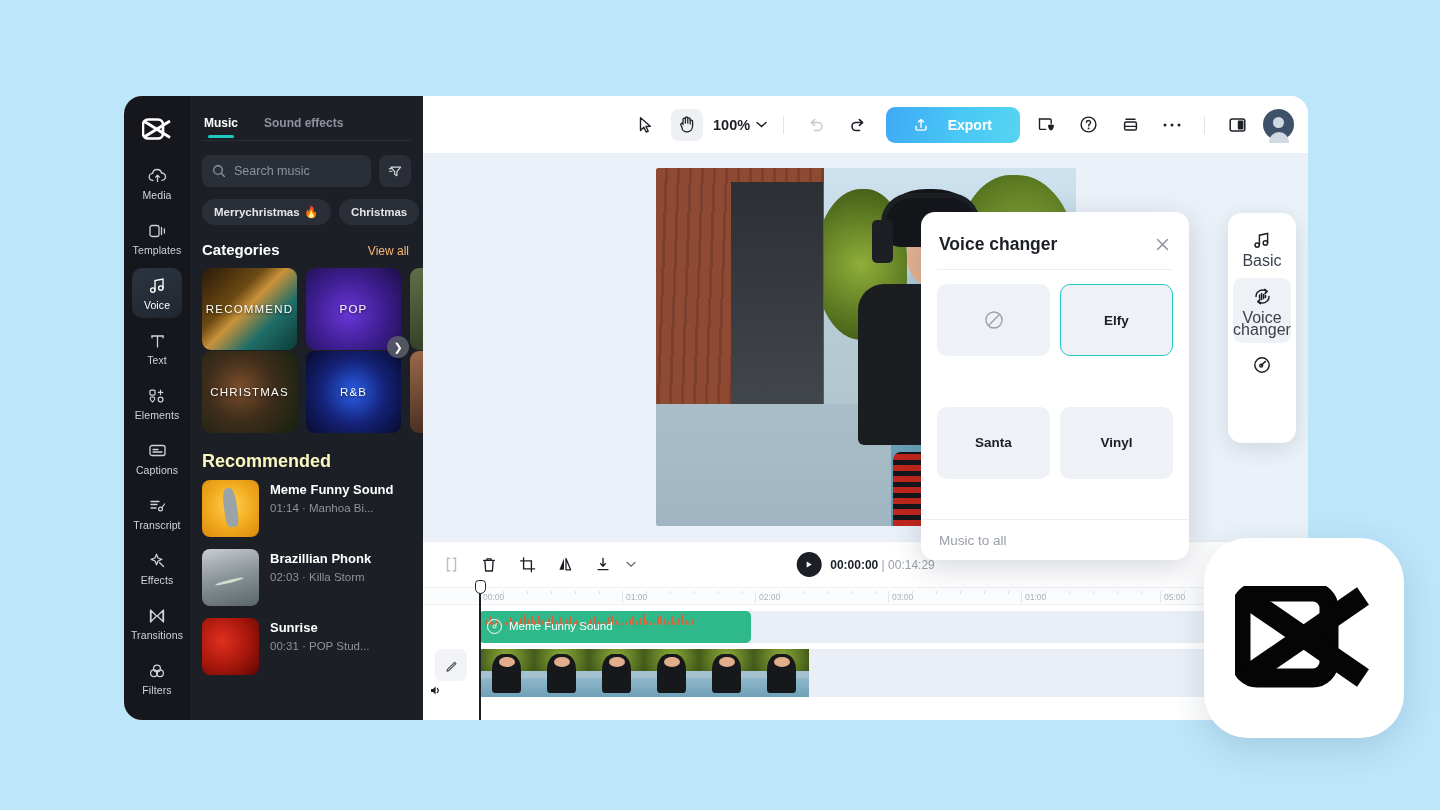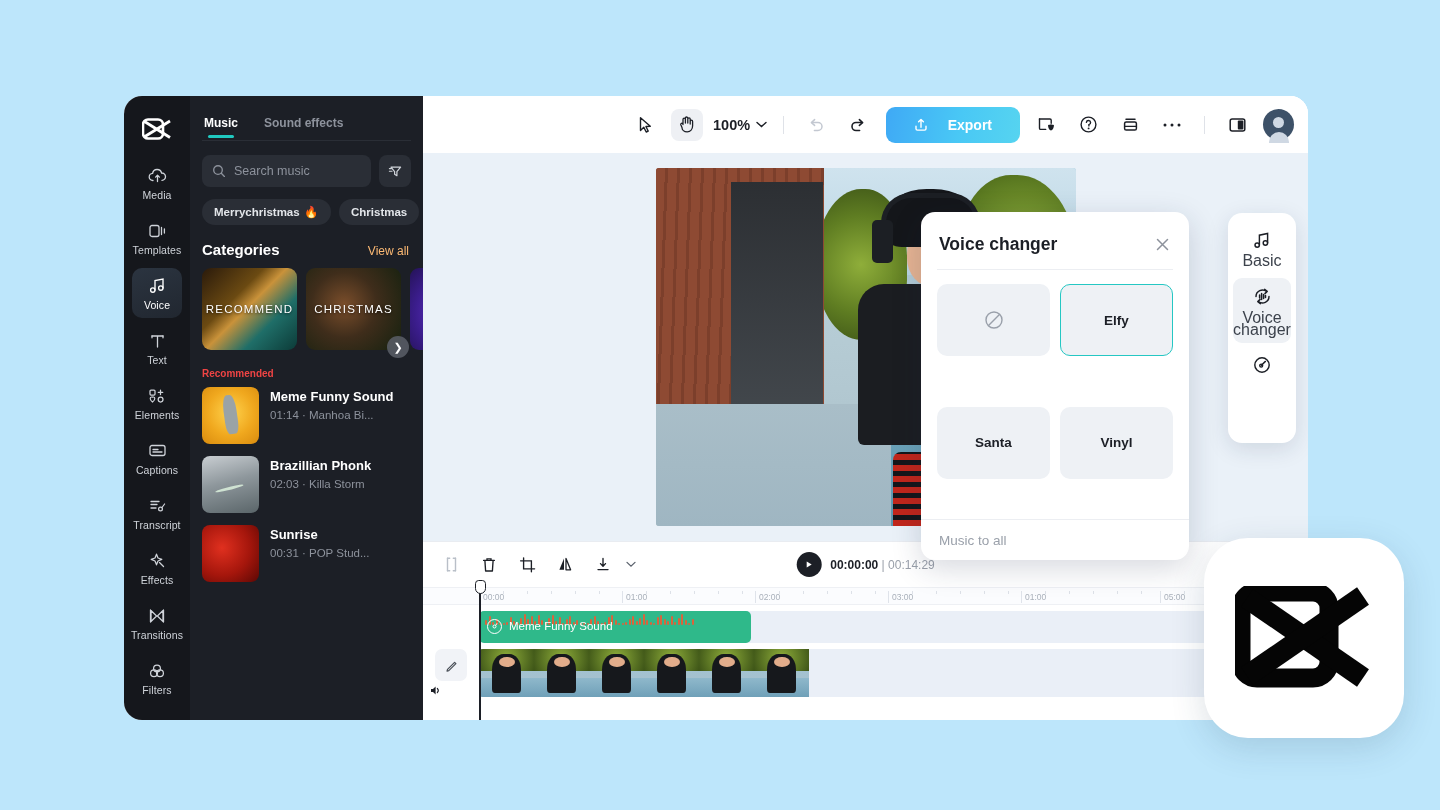--- a/index.html
+++ b/index.html
@@ -65,42 +65,42 @@
     height: 26px; background: #2a2e36; border-radius: 13px;
     display: flex; align-items: center; gap: 5px; padding: 0 12px;
     color: #e3e6ea; font-size: 11.5px; font-weight: bold; white-space: nowrap; cursor: pointer;
   }
 
   .sec-head { display:flex; align-items: baseline; justify-content: space-between; padding: 16px 14px 0 12px; }
   .sec-title { color: #fff; font-size: 15px; font-weight: bold; }
   .sec-link { color: #fdba74; font-size: 12px; cursor: pointer; }
 
   .cat-grid { display: flex; gap: 9px; padding: 10px 0 0 12px; position: relative; }
-  .cat-col { display: flex; gap: 9px; }
+  .cat-col { display: flex; flex-direction: column; gap: 1px; }
   .cat-tile {
     width: 95px; height: 82px; border-radius: 9px; position: relative;
     display: flex; align-items: center; justify-content: center; overflow: hidden; cursor: pointer;
   }
   .cat-tile .cname {
     color: #fff; font-size: 11.5px; letter-spacing: 1.2px; font-weight: 500;
     text-shadow: 0 1px 3px rgba(0,0,0,.7); z-index: 2; text-align:center;
   }
   .t-recommend { background: linear-gradient(135deg,#2a1a0b 0%, #6b4a12 35%, #c9923a 48%, #1f6e68 70%, #0c3b38 100%); }
   .t-pop { background: radial-gradient(circle at 45% 55%, #6a35d8 0%, #3b1d8c 55%, #1d0f47 100%); }
   .t-christmas { background: radial-gradient(circle at 40% 45%, #7b4e2b 0%, #3f2d1b 45%, #15210f 100%); }
   .t-rb { background: radial-gradient(circle at 50% 50%, #2a5fe8 0%, #15237a 50%, #070a2a 100%); }
   .t-extra1 { background: linear-gradient(160deg,#5f7048,#26301c); }
   .t-extra2 { background: linear-gradient(160deg,#9c6a4a,#2b1a14); }
   .cat-next {
     position: absolute; right: 14px; top: 78px; width: 22px; height: 22px; border-radius: 50%;
     background: rgba(90,95,105,.85); display:flex;align-items:center;justify-content:center;
     color:#fff; font-size: 11px; cursor: pointer; z-index: 5;
   }
 
-  .rec-title { color:#ef4444; font-size: 10px; font-weight: bold; padding: 18px 16px 0 12px; }
+  .rec-title { color:#fef9c3; font-size: 18px; font-weight: bold; padding: 18px 16px 0 12px; }
   .rec-list { padding: 8px 0 0 12px; display:flex; flex-direction: column; gap: 12px;}
   .rec-item { display: flex; gap: 11px; align-items: flex-start; cursor: pointer;}
   .rec-thumb { width: 57px; height: 57px; border-radius: 8px; flex: 0 0 57px; overflow:hidden; }
   .th-meme { background: radial-gradient(circle at 50% 45%, #ffd34d 0%, #f0a81e 55%, #d98b0e 100%); position: relative;}
   .th-meme::after { content:""; position:absolute; left:38%; top:14%; width:22%; height:68%; background:#9aa3a6; border-radius:40% 40% 30% 30%; transform: rotate(-8deg);}
   .th-phonk { background: linear-gradient(165deg,#c9ced2 0%, #8e979c 45%, #5a6569 100%); position:relative;}
   .th-phonk::after { content:""; position:absolute; left:22%; top:55%; width:50%; height:6%; background:#cfe2d2; border-radius:50%; transform: rotate(-14deg);}
   .th-sunrise { background: radial-gradient(circle at 35% 40%, #e0301f 0%, #a5160c 55%, #5c0804 100%); }
   .rec-meta { padding-top: 1px; }
   .rec-name { color: #fff; font-size: 13px; font-weight: bold; line-height: 17px; max-width: 132px;}

